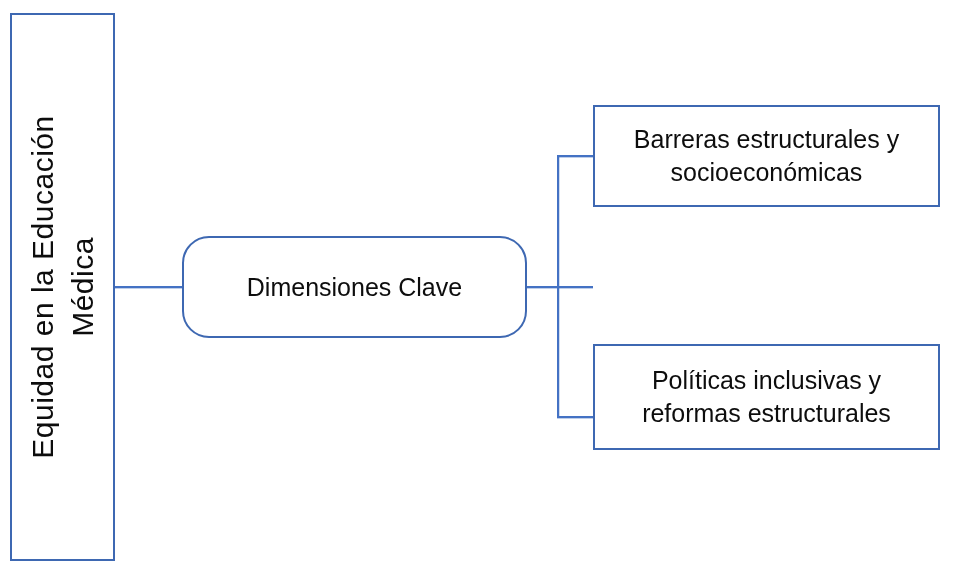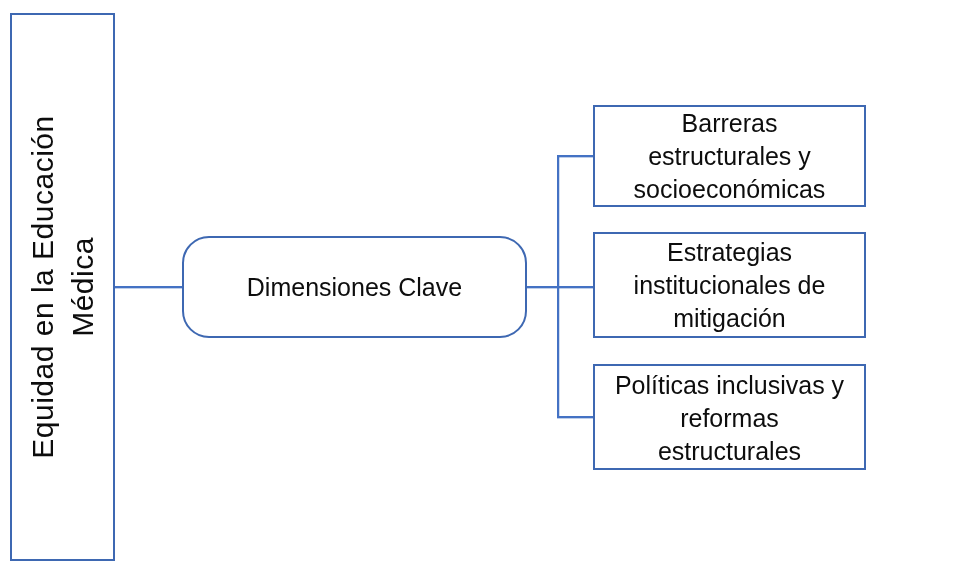--- a/index.html
+++ b/index.html
@@ -55,24 +55,24 @@
   .root-rotated .line { white-space: nowrap; }
   
   .center-node {
     left: 182px;
     top: 236px;
     width: 345px;
     height: 102px;
     border-radius: 27px;
   }
   
-  .child-node { left: 593px; width: 273px; }
+  .child-node { left: 593px; width: 347px; }
   .child-1 { top: 105px; height: 102px; }
   .child-2 { top: 232px; height: 106px; }
-  .child-3 { top: 364px; height: 106px; align-items: flex-end; }
+  .child-3 { top: 344px; height: 106px; }
   
   .connector {
     position: absolute;
     background: #4472c4;
   }
   .connector.h { height: 2px; box-shadow: 0 1px 0 rgba(68, 114, 196, 0.35); }
   .connector.v { width: 2px; box-shadow: 1px 0 0 rgba(68, 114, 196, 0.25); }
   .conn-root-center { left: 115px; top: 286px; width: 67px; }
   .conn-center-out  { left: 527px; top: 286px; width: 66px; }
   .conn-branch-v    { left: 557px; top: 155px; height: 263px; }
@@ -101,21 +101,18 @@
 
   <div class="connector v conn-branch-v"></div>
 
   <div class="connector h conn-branch-top"></div>
   <div class="connector h conn-branch-bot"></div>
 
   <div class="node child-node child-1">
     <div class="node-label">Barreras estructurales y socioeconómicas</div>
   </div>
 
-  <div class="node child-node child-2">
-    <div class="node-label">Estrategias institucionales de mitigación</div>
-  </div>
 
   <div class="node child-node child-3">
     <div class="node-label">Políticas inclusivas y reformas estructurales</div>
   </div>
 
 </div>
 
 </body></html>

